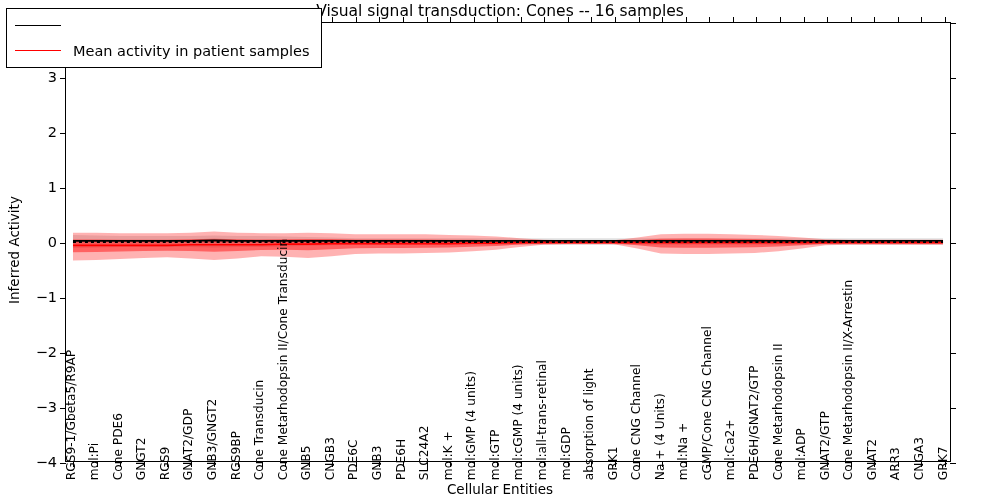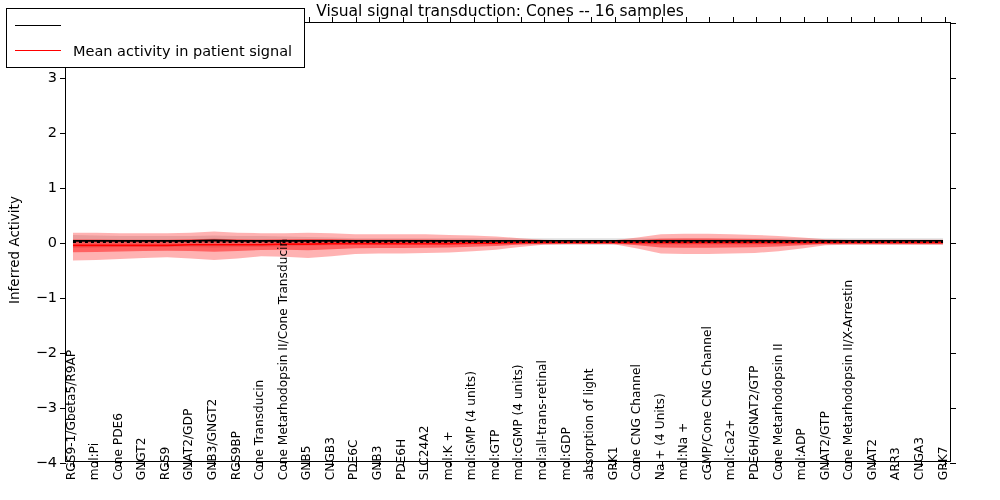--- a/index.html
+++ b/index.html
@@ -47,20 +47,21 @@
   .line-svg{position:absolute;left:0;top:0;width:100%;height:100%;}
 </style>
 </head>
 <body>
 
 <div id="fig">
 
   <div id="title">Visual signal transduction: Cones -- 16 samples</div>
 
   <div id="yaxis-title">Inferred Activity</div>
+  <div id="xaxis-title">Cellular Entities</div>
 
   <div id="axes">
     <div id="plotclip">
       <svg class="line-svg" id="plot-svg" viewBox="0 0 886 440" preserveAspectRatio="none">
           <path d="M 7.00 212.85 L 30.57 213.40 L 54.14 213.95 L 77.70 213.95 L 101.27 213.95 L 124.84 213.95 L 148.41 213.40 L 171.97 213.95 L 195.54 213.95 L 219.11 214.50 L 242.68 215.05 L 266.24 215.60 L 289.81 216.15 L 313.38 216.15 L 336.95 216.15 L 360.51 216.15 L 384.08 216.15 L 407.65 216.15 L 431.22 216.15 L 454.78 216.15 L 478.35 216.15 L 501.92 216.15 L 525.49 216.15 L 549.05 216.15 L 572.62 216.15 L 596.19 216.15 L 619.76 216.15 L 643.32 216.15 L 666.89 216.15 L 690.46 216.15 L 714.03 216.15 L 737.59 216.15 L 761.16 216.15 L 784.73 216.15 L 808.30 216.15 L 831.86 216.15 L 855.43 216.15 L 879.00 216.15 L 879.00 222.75 L 855.43 222.75 L 831.86 222.75 L 808.30 222.75 L 784.73 222.75 L 761.16 222.75 L 737.59 222.75 L 714.03 222.75 L 690.46 222.75 L 666.89 222.75 L 643.32 222.75 L 619.76 222.75 L 596.19 222.75 L 572.62 222.75 L 549.05 222.75 L 525.49 222.75 L 501.92 222.75 L 478.35 222.75 L 454.78 222.75 L 431.22 222.75 L 407.65 222.75 L 384.08 222.75 L 360.51 222.75 L 336.95 222.75 L 313.38 222.75 L 289.81 222.75 L 266.24 223.30 L 242.68 223.85 L 219.11 224.40 L 195.54 224.95 L 171.97 224.95 L 148.41 225.50 L 124.84 224.95 L 101.27 224.95 L 77.70 224.95 L 54.14 224.95 L 30.57 225.50 L 7.00 226.05 Z" fill="#c8c8c8" fill-opacity="0.55" stroke="none"></path>
           <path d="M 7.00 210.65 L 30.57 210.65 L 54.14 211.20 L 77.70 211.20 L 101.27 211.20 L 124.84 210.65 L 148.41 209.55 L 171.97 210.65 L 195.54 211.20 L 219.11 211.20 L 242.68 210.65 L 266.24 211.20 L 289.81 212.30 L 313.38 212.30 L 336.95 212.30 L 360.51 212.30 L 384.08 212.85 L 407.65 213.40 L 431.22 214.50 L 454.78 216.15 L 478.35 217.80 L 501.92 218.35 L 525.49 218.35 L 549.05 218.35 L 572.62 215.60 L 596.19 212.30 L 619.76 211.75 L 643.32 211.75 L 666.89 212.30 L 690.46 212.85 L 714.03 213.95 L 737.59 215.60 L 761.16 217.25 L 784.73 217.80 L 808.30 217.80 L 831.86 217.80 L 855.43 217.80 L 879.00 217.80 L 879.00 222.75 L 855.43 222.75 L 831.86 222.75 L 808.30 222.75 L 784.73 222.75 L 761.16 223.30 L 737.59 226.60 L 714.03 229.35 L 690.46 231.00 L 666.89 231.55 L 643.32 232.10 L 619.76 232.10 L 596.19 231.55 L 572.62 226.60 L 549.05 222.20 L 525.49 222.20 L 501.92 222.20 L 478.35 222.75 L 454.78 224.95 L 431.22 227.70 L 407.65 229.35 L 384.08 230.45 L 360.51 231.00 L 336.95 231.55 L 313.38 231.55 L 289.81 232.10 L 266.24 234.30 L 242.68 235.95 L 219.11 234.85 L 195.54 234.30 L 171.97 236.50 L 148.41 238.15 L 124.84 236.50 L 101.27 235.40 L 77.70 235.95 L 54.14 237.05 L 30.57 238.15 L 7.00 238.70 Z" fill="#ff0000" fill-opacity="0.30" stroke="none"></path>
           <path d="M 7.00 217.61 L 30.57 217.61 L 54.14 217.85 L 77.70 217.85 L 101.27 217.85 L 124.84 217.31 L 148.41 216.81 L 171.97 217.31 L 195.54 217.55 L 219.11 217.25 L 242.68 217.00 L 266.24 216.95 L 289.81 217.44 L 313.38 217.44 L 336.95 217.44 L 360.51 217.44 L 384.08 217.69 L 407.65 217.63 L 431.22 218.13 L 454.78 218.57 L 478.35 219.31 L 501.92 219.56 L 525.49 219.56 L 549.05 219.56 L 572.62 218.32 L 596.19 216.84 L 619.76 216.59 L 643.32 216.59 L 666.89 216.84 L 690.46 217.09 L 714.03 217.58 L 737.59 218.32 L 761.16 219.06 L 784.73 219.31 L 808.30 219.31 L 831.86 219.31 L 855.43 219.31 L 879.00 219.31 L 879.00 221.54 L 855.43 221.54 L 831.86 221.54 L 808.30 221.54 L 784.73 221.54 L 761.16 221.79 L 737.59 223.27 L 714.03 224.51 L 690.46 225.25 L 666.89 225.50 L 643.32 225.75 L 619.76 225.75 L 596.19 225.50 L 572.62 223.27 L 549.05 221.29 L 525.49 221.29 L 501.92 221.29 L 478.35 221.54 L 454.78 222.53 L 431.22 224.07 L 407.65 224.81 L 384.08 225.61 L 360.51 225.86 L 336.95 226.10 L 313.38 226.10 L 289.81 226.35 L 266.24 227.34 L 242.68 228.39 L 219.11 227.89 L 195.54 227.95 L 171.97 228.94 L 148.41 229.68 L 124.84 228.94 L 101.27 228.74 L 77.70 228.99 L 54.14 229.49 L 30.57 229.98 L 7.00 230.23 Z" fill="#ff0000" fill-opacity="0.45" stroke="none"></path>
           <path d="M 7.00 218.90 L 30.57 218.90 L 54.14 218.90 L 77.70 218.90 L 101.27 218.90 L 124.84 218.90 L 148.41 218.35 L 171.97 218.90 L 195.54 218.90 L 219.11 218.90 L 242.68 218.90 L 266.24 218.90 L 289.81 218.90 L 313.38 218.90 L 336.95 218.90 L 360.51 218.90 L 384.08 218.90 L 407.65 218.90 L 431.22 218.90 L 454.78 218.90 L 478.35 218.90 L 501.92 218.90 L 525.49 218.90 L 549.05 218.90 L 572.62 218.90 L 596.19 218.90 L 619.76 218.90 L 643.32 218.90 L 666.89 218.90 L 690.46 218.90 L 714.03 218.90 L 737.59 218.90 L 761.16 218.90 L 784.73 218.90 L 808.30 218.90 L 831.86 218.90 L 855.43 218.90 L 879.00 218.90" fill="none" stroke="#000000" stroke-width="1.7"></path>
           <path d="M 7.00 223.30 L 30.57 223.30 L 54.14 223.30 L 77.70 223.30 L 101.27 223.30 L 124.84 222.75 L 148.41 222.75 L 171.97 222.75 L 195.54 222.75 L 219.11 222.20 L 242.68 222.20 L 266.24 221.65 L 289.81 221.65 L 313.38 221.65 L 336.95 221.65 L 360.51 221.65 L 384.08 221.65 L 407.65 221.10 L 431.22 221.10 L 454.78 220.55 L 478.35 220.55 L 501.92 220.55 L 525.49 220.55 L 549.05 220.55 L 572.62 220.55 L 596.19 220.55 L 619.76 220.55 L 643.32 220.55 L 666.89 220.55 L 690.46 220.55 L 714.03 220.55 L 737.59 220.55 L 761.16 220.55 L 784.73 220.55 L 808.30 220.55 L 831.86 220.55 L 855.43 220.55 L 879.00 220.55" fill="none" stroke="#ff0000" stroke-width="1.7"></path>
           <path d="M 7.00 220.00 L 879.00 220.00" fill="none" stroke="#000000" stroke-width="1.8" stroke-dasharray="3,3"></path>
@@ -217,17 +218,17 @@
       <div class="ytick-lab" style="left: 11px; top: 77px;">3</div>
       <div class="ytick-lab" style="left: 11px; top: 22px;">4</div>
     </div>
 
   <div id="legend">
     <div class="leg-row">
       <span class="leg-swatch" id="sw0" style="border-top: 1.6px solid rgb(0, 0, 0);"></span>
     </div>
     <div class="leg-row">
       <span class="leg-swatch" id="sw1" style="border-top: 1.6px solid rgb(255, 0, 0);"></span>
-      <span class="leg-txt">Mean activity in patient signal</span>
+      <span class="leg-txt">Mean activity in patient samples</span>
     </div>
   </div>
 
 </div>
 
 </body></html>

